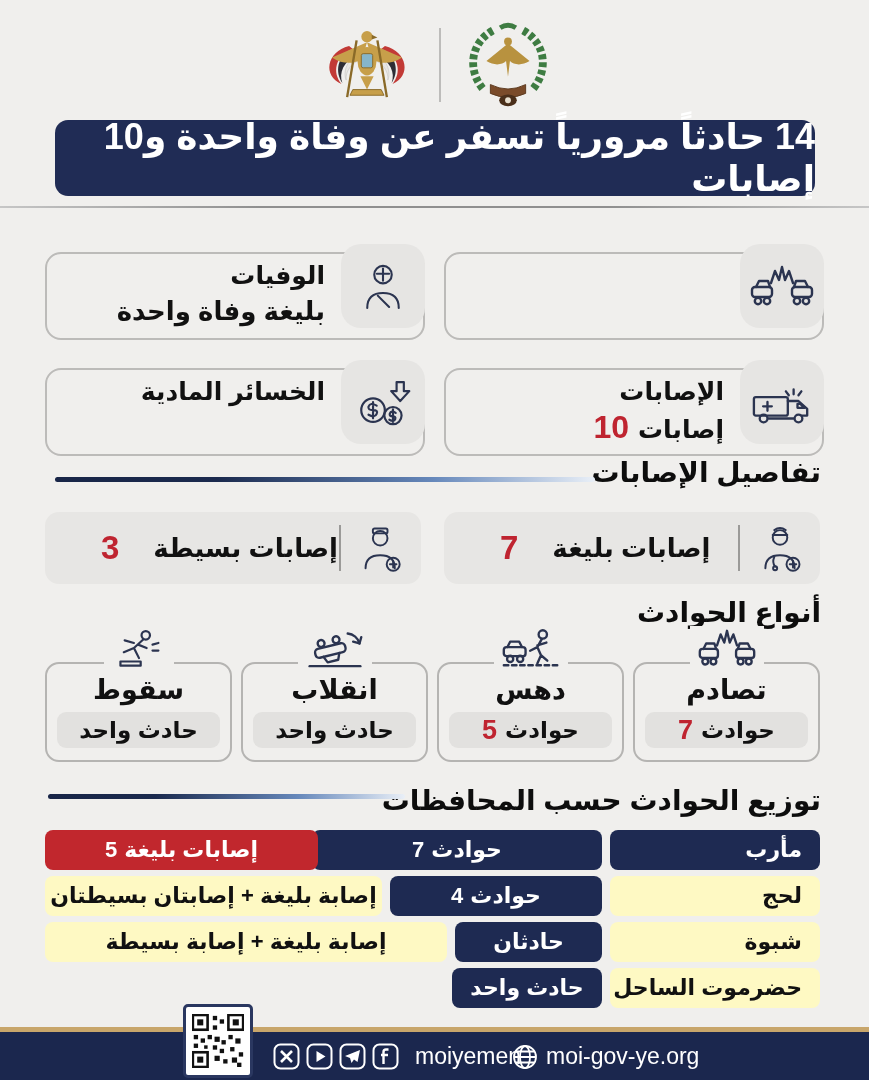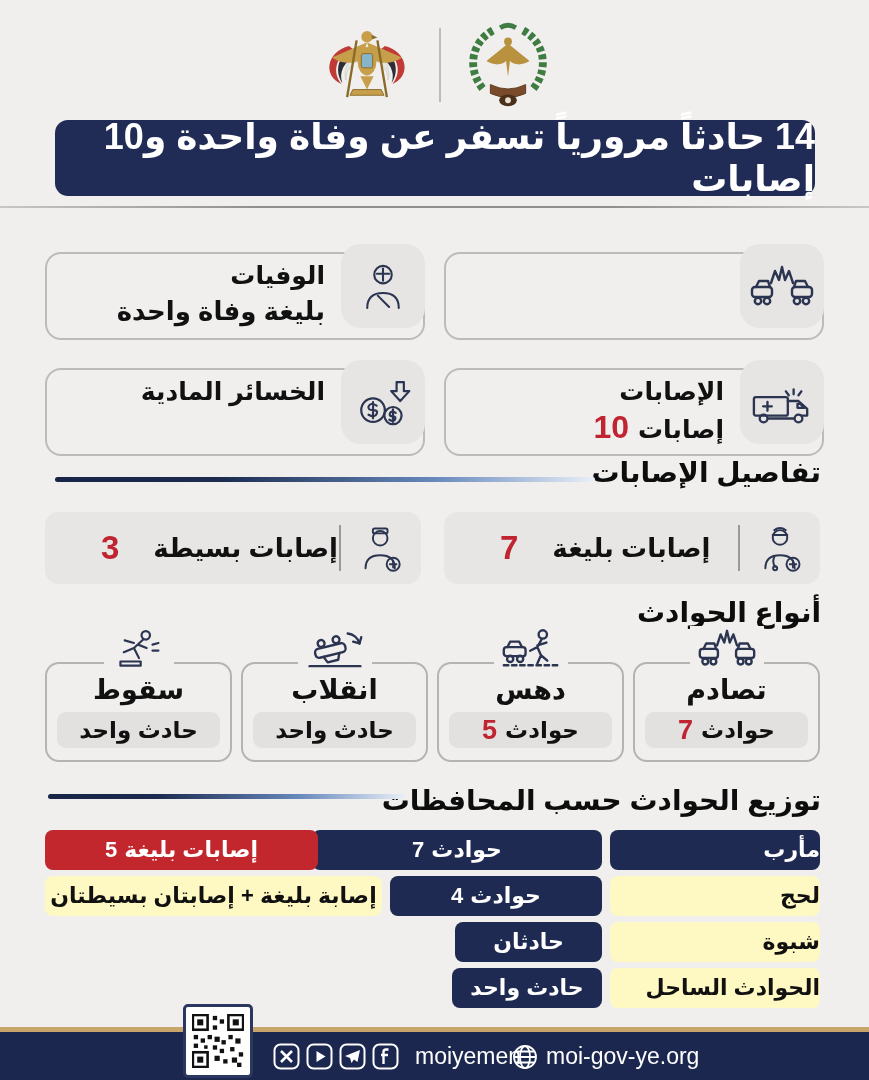--- a/index.html
+++ b/index.html
@@ -46,21 +46,21 @@
   .type-icon{position:absolute;top:-38px;left:50%;transform:translateX(-50%);background:#f0efed;padding:0 8px;}
   .type-label{margin-top:10px;font-size:27px;font-weight:800;direction:rtl;}
   .type-pill{margin:6px auto 0;width:163px;height:36px;background:#e2e1df;border-radius:9px;
     display:flex;direction:ltr;align-items:center;justify-content:center;gap:8px;font-weight:800;}
   .type-num{color:#bf2430;font-size:27px;}
   .type-unit{font-size:23px;color:#111;direction:rtl;}
   .type-single{font-size:23px;color:#111;direction:rtl;font-weight:800;}
   
   .dist-row{position:absolute;left:45px;width:775px;height:40px;display:flex;direction:rtl;gap:8px;}
   .pill{border-radius:8px;display:flex;align-items:center;justify-content:center;font-weight:800;font-size:22px;box-sizing:border-box;}
-  .pill.name{width:210px;justify-content:flex-start;direction:rtl;}
+  .pill.name{width:210px;justify-content:flex-start;padding-right:18px;direction:rtl;}
   .navy{background:#1e2a52;color:#fff;}
   .grey{background:#fef9c3;color:#111;}
   .red{background:#c1272d;color:#fff;}
   .pill.count{direction:ltr;gap:7px;}
   .pill.desc{flex:1;direction:ltr;gap:7px;}
   .desc-overlap{margin-right:-14px;}
   
   .gold-line{position:absolute;top:1027px;left:0;width:869px;height:5px;background:#c8a66b;}
   .footer-bar{position:absolute;top:1032px;left:0;width:869px;height:48px;background:#1b274e;}
   .qr-box{position:absolute;top:1004px;left:183px;width:64px;height:68px;background:#fff;border:3px solid #2a3760;border-radius:5px;
@@ -323,24 +323,27 @@
   <div class="pill desc grey">
     <span dir="rtl">إصابة بليغة + إصابتان بسيطتان</span>
   </div>
 </div>
 
 <div class="dist-row" style="top:922px;">
   <div class="pill name grey">شبوة</div>
   <div class="pill count navy" style="width:147px;">
     <span dir="rtl">حادثان</span>
   </div>
+  <div class="pill desc grey">
+    <span dir="rtl">إصابة بليغة + إصابة بسيطة</span>
+  </div>
 </div>
 
 <div class="dist-row" style="top:968px;">
-  <div class="pill name grey">الحوادث الساحل</div>
+  <div class="pill name grey">حضرموت الساحل</div>
   <div class="pill count navy" style="width:150px;">
     <span dir="rtl">حادث واحد</span>
   </div>
 </div>
 
 <div class="gold-line"></div>
 <div class="footer-bar"></div>
 
 <div class="qr-box">
   <svg width="52" height="54" viewBox="0 0 60 62" fill="#111">

